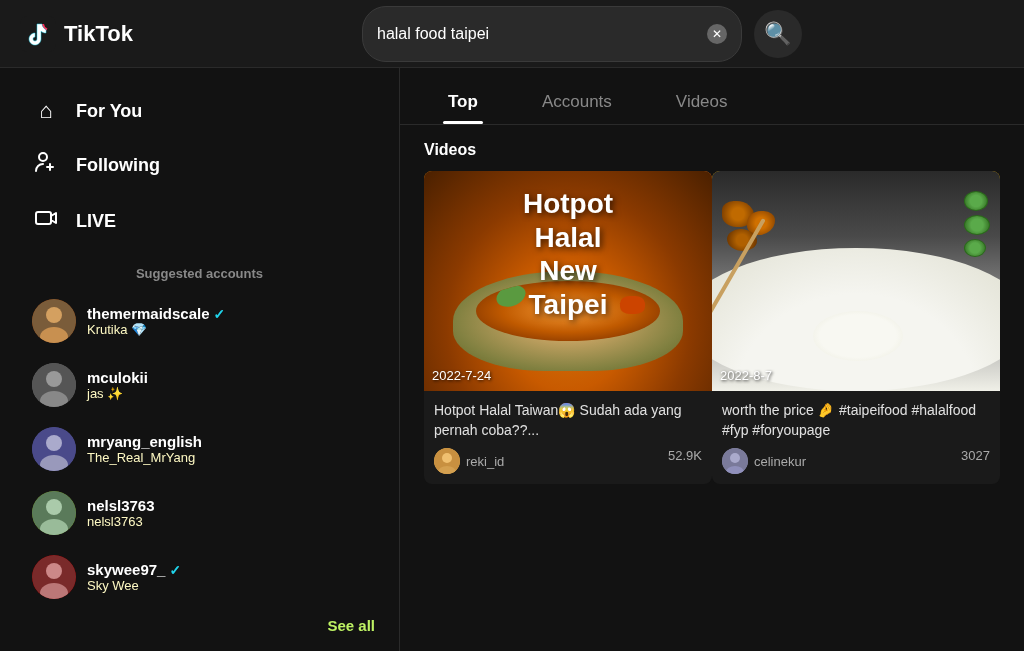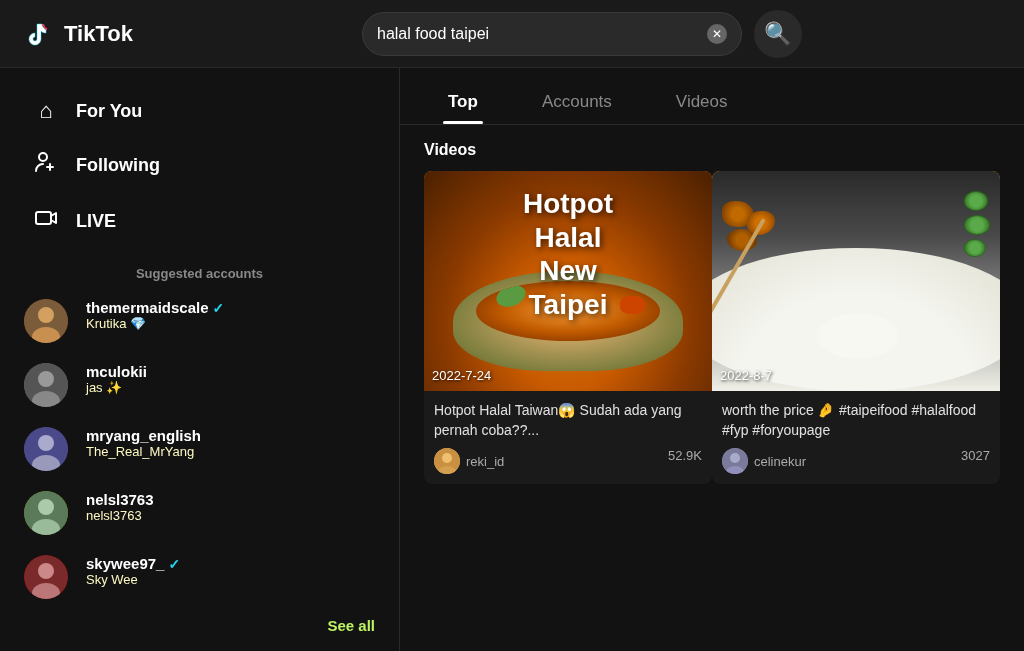--- a/index.html
+++ b/index.html
@@ -47,21 +47,21 @@
       justify-content: center;
       gap: 12px;
     }
     .search-input-wrapper {
       background: #2a2a2a;
       border-radius: 24px;
       display: flex;
       align-items: center;
       padding: 0 14px;
       width: 380px;
-      height: 44px;
+      height: 56px;
       border: 1px solid #3a3a3a;
     }
     .search-input {
       background: transparent;
       border: none;
       outline: none;
       color: #fff;
       font-size: 16px;
       flex: 1;
     }
@@ -130,23 +130,23 @@
     }
     .suggested-title {
       font-size: 13px;
       color: #888;
       padding: 16px 24px 8px;
       font-weight: 600;
       text-align: center;
     }
     .account-item {
       display: flex;
-      align-items: flex-start;
-      gap: 18px;
-      padding: 10px 24px;
+      align-items: center;
+      gap: 11px;
+      padding: 10px 32px;
       cursor: pointer;
     }
     .avatar {
       width: 44px;
       height: 44px;
       border-radius: 50%;
       background: #555;
       overflow: hidden;
       display: flex;
       align-items: center;

